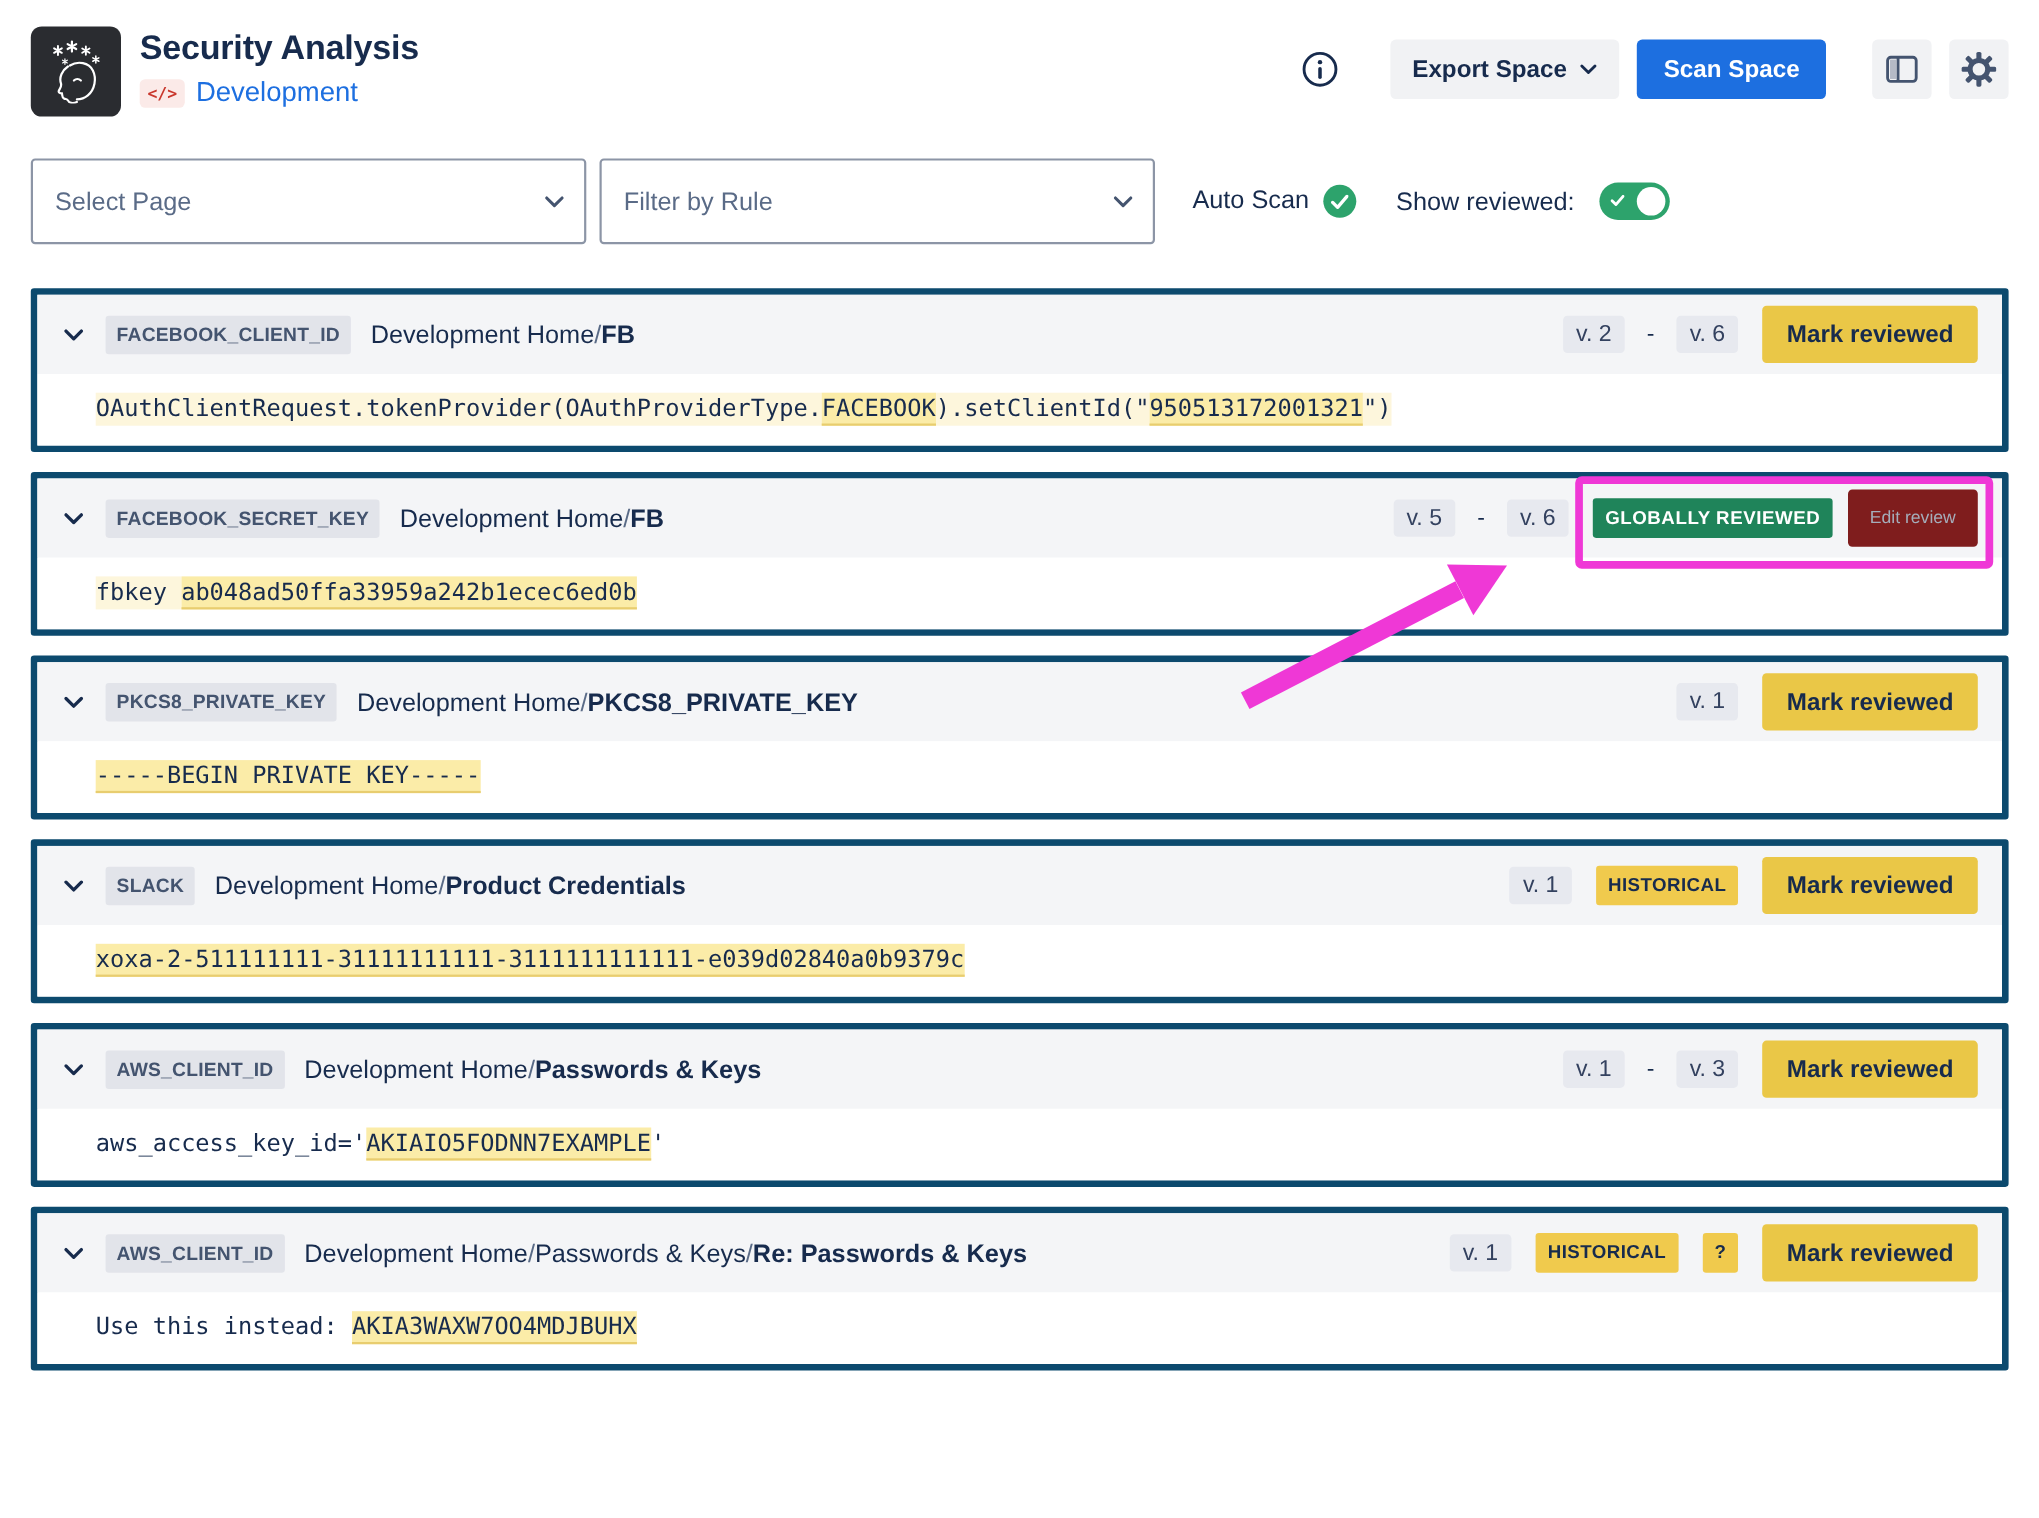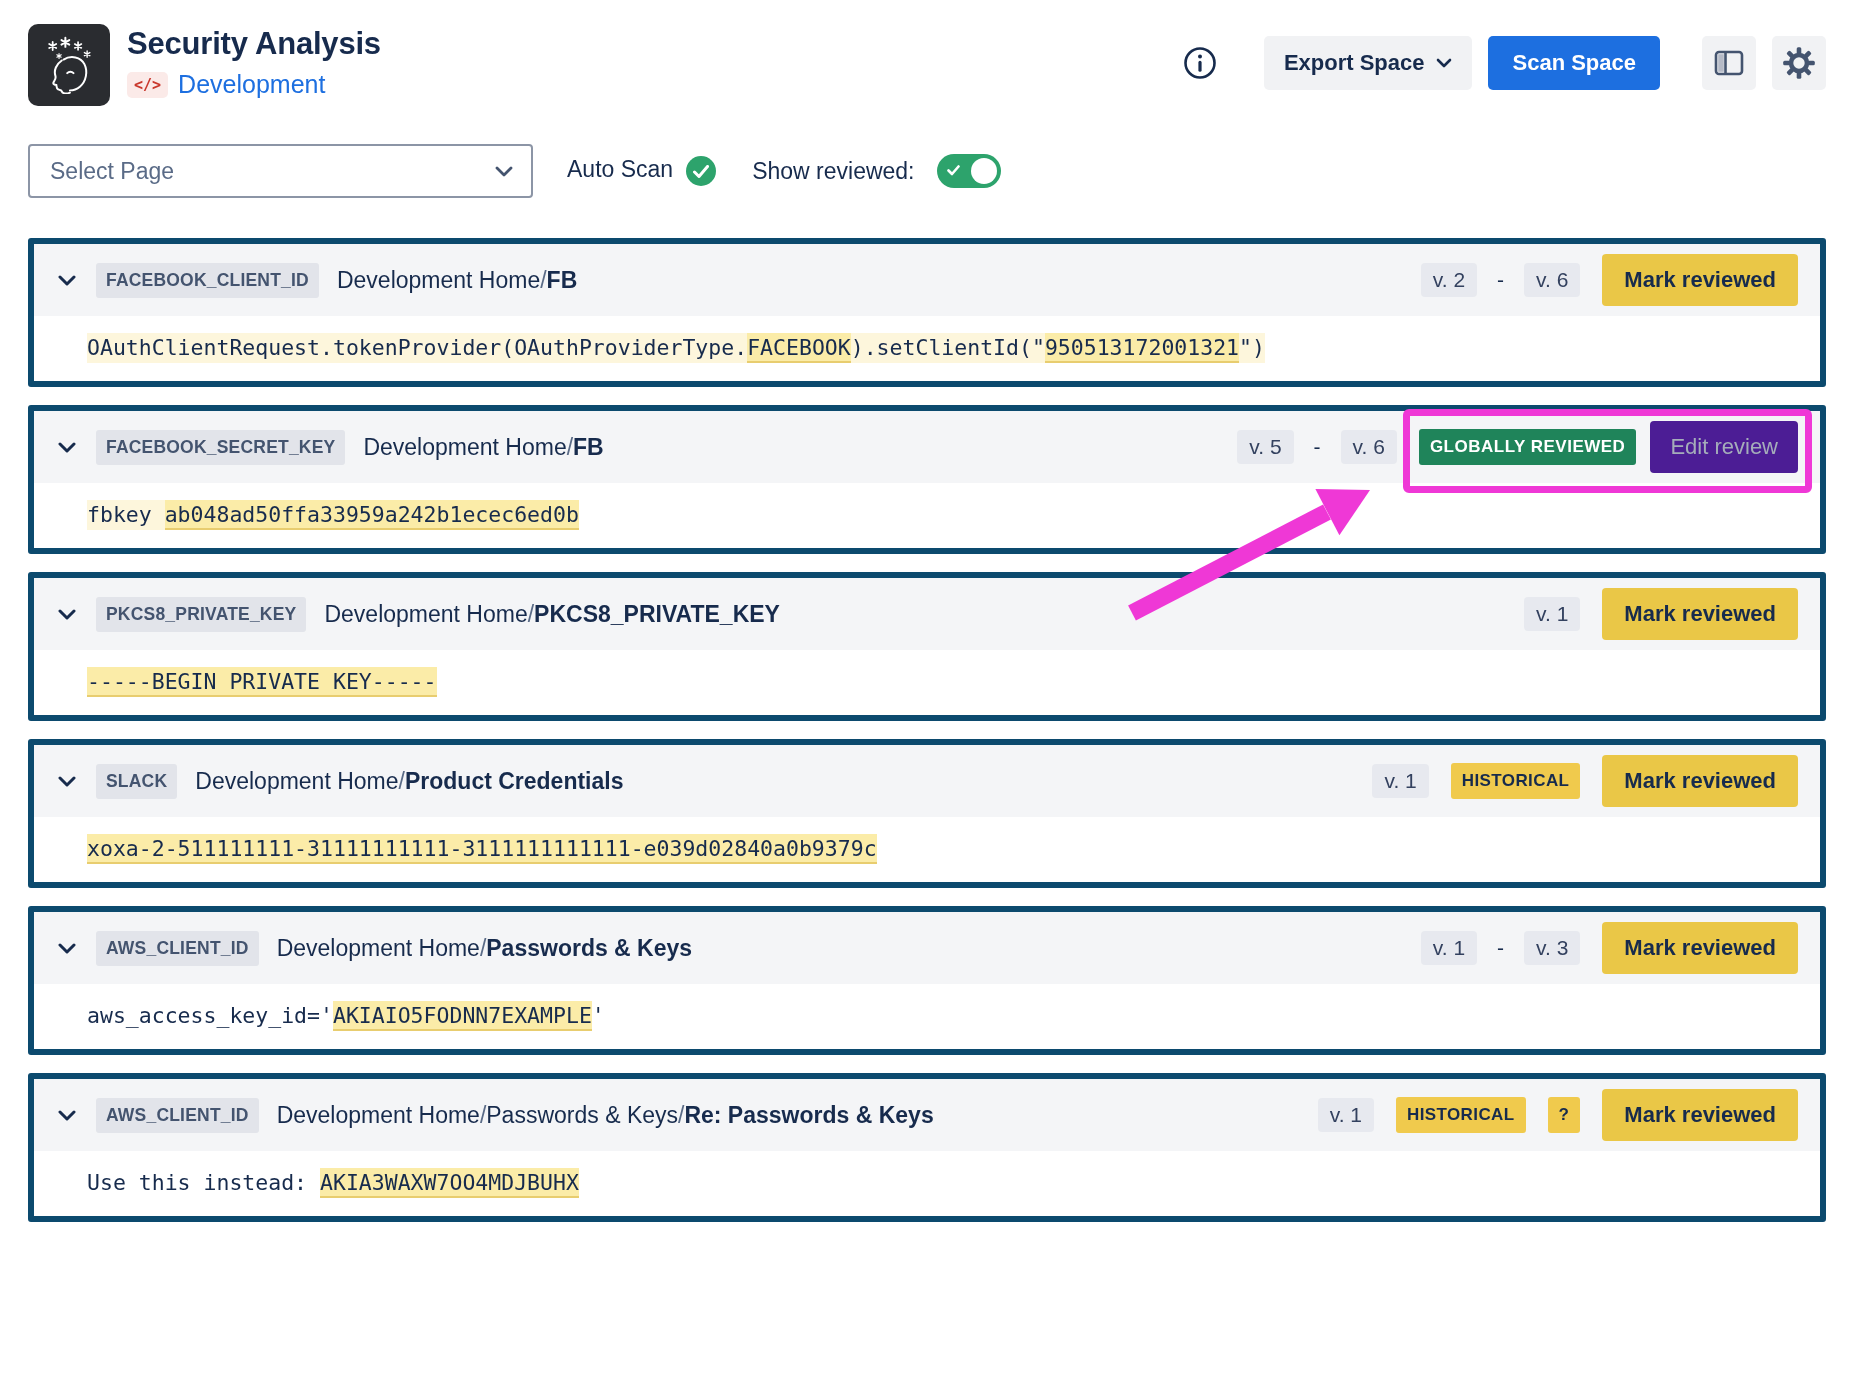--- a/index.html
+++ b/index.html
@@ -35,21 +35,21 @@
     display: inline-flex; align-items: center; gap: 12px; font-size: 22px; font-weight: 600;
   }
   .btn-subtle { background: #f1f2f4; color: var(--text_navy, #172b4d); padding: 0 20px; }
   .btn-primary { background: var(--accent_blue, #1d6fe0); color: #fff; padding: 0 24px; }
   .icon-btn { width: 54px; justify-content: center; padding: 0; background: #f1f2f4; }
   .icon-btn.first { margin-left: 26px; }
 
   
   .filter-row { display: flex; align-items: center; margin-top: 38px; gap: 12px; }
   .select {
-    width: 505px; height: 54px; border: 2px solid #8c95a6; border-radius: 4px; background: #fff;
+    width: 505px; height: 78px; border: 2px solid #8c95a6; border-radius: 4px; background: #fff;
     display: flex; align-items: center; padding: 0 18px 0 20px; font-size: 23px; color: #5a6b87; cursor: pointer;
   }
   .select .chev { margin-left: auto; display: flex; }
   .auto-scan { display: flex; gap: 13px; margin-left: 22px; font-size: 23px; }
   .check-circle {
     width: 30px; height: 30px; border-radius: 50%; background: var(--toggle_green, #2da36c);
     display: flex; align-items: center; justify-content: center;
   }
   .show-reviewed { display: flex; align-items: center; gap: 22px; margin-left: 24px; font-size: 23px; }
   .toggle { width: 64px; height: 34px; border-radius: 17px; background: var(--toggle_green, #2da36c); position: relative; cursor: pointer; border: none; padding: 0; }
@@ -77,21 +77,21 @@
   .vchip { background: #e7e9ef; border-radius: 4px; padding: 5px 12px; font-size: 21px; color: #33415f; white-space: nowrap; }
   .vdash { font-size: 21px; margin: 0 -2px; }
   .badge { font-weight: 700; font-size: 17px; letter-spacing: 0.4px; border-radius: 3px; padding: 8px 11px; white-space: nowrap; }
   .badge-historical, .badge-question { background: var(--badge_yellow, #f0ca4d); color: var(--text_navy, #172b4d); }
   .badge-reviewed { background: var(--reviewed_green, #1f845a); color: #fff; letter-spacing: 0.5px; }
   .btn-mark {
     background: var(--action_yellow, #eac747); color: var(--text_navy, #172b4d);
     font-weight: 600; font-size: 22px; height: 52px; padding: 0 22px; border-radius: 4px; border: none; cursor: pointer; white-space: nowrap;
   }
   .btn-edit {
-    background: #4c1d95; color: #a5adba; font-weight: 500; font-size: 22px;
+    background: #7f1d1d; color: #a5adba; font-weight: 500; font-size: 16px;
     height: 52px; padding: 0 20px; border-radius: 4px; border: none; cursor: pointer; white-space: nowrap;
   }
 
   .review-cluster { display: flex; align-items: center; gap: 14px; position: relative; }
   .annot-box {
     position: absolute; left: -16px; top: -12px; right: -14px; bottom: -20px;
     border: 7px solid var(--annotation_pink, #ef38d6); border-radius: 6px;
     pointer-events: none; z-index: 6;
   }
   .annot-arrow { position: absolute; right: 440px; top: 64px; z-index: 7; pointer-events: none; }
@@ -178,20 +178,28 @@
 
   <div class="filter-row">
     <div class="select">
       <span>Select Page</span>
       <span class="chev">
         <svg width="18" height="11" viewBox="0 0 18 11">
             <path d="M2 2 L9 9 L16 2" fill="none" stroke="#44546f" stroke-width="2.8" stroke-linecap="round" stroke-linejoin="round"></path>
           </svg>
       </span>
     </div>
+    <div class="select">
+      <span>Filter by Rule</span>
+      <span class="chev">
+        <svg width="18" height="11" viewBox="0 0 18 11">
+            <path d="M2 2 L9 9 L16 2" fill="none" stroke="#44546f" stroke-width="2.8" stroke-linecap="round" stroke-linejoin="round"></path>
+          </svg>
+      </span>
+    </div>
     <div class="auto-scan">
       <span>Auto Scan</span>
       <span class="check-circle">
         <svg width="16" height="13" viewBox="0 0 16 13">
             <path d="M1.5 7 L6 11.5 L14.5 1.5" stroke="#fff" stroke-width="3" fill="none" stroke-linecap="round" stroke-linejoin="round"></path>
           </svg>
       </span>
     </div>
     <div class="show-reviewed">
       <span>Show reviewed:</span>

